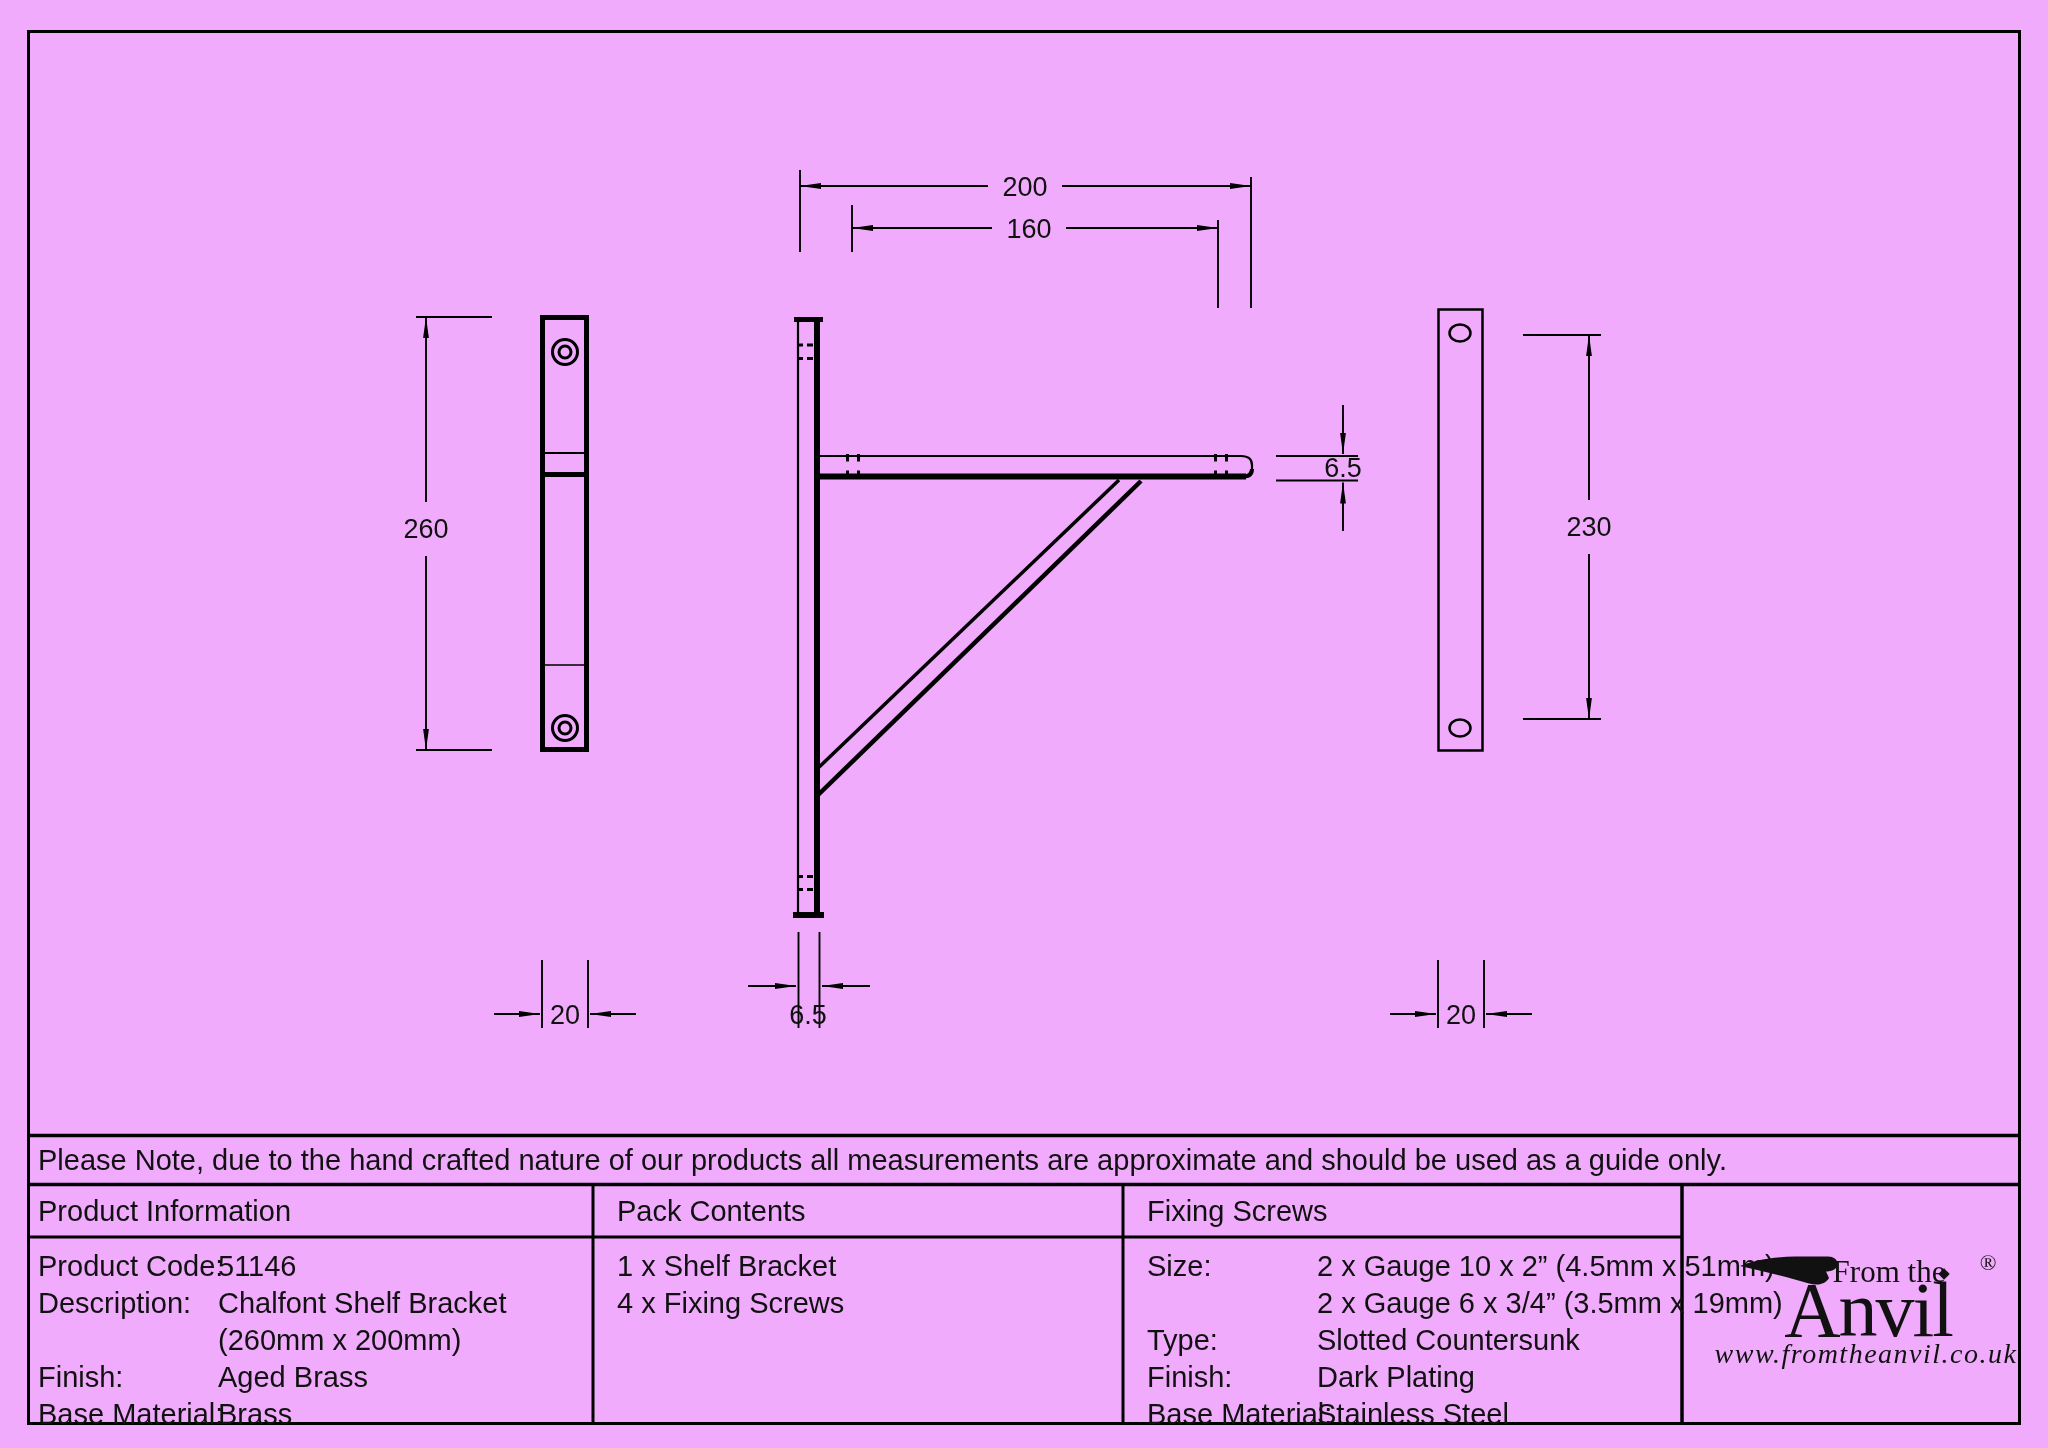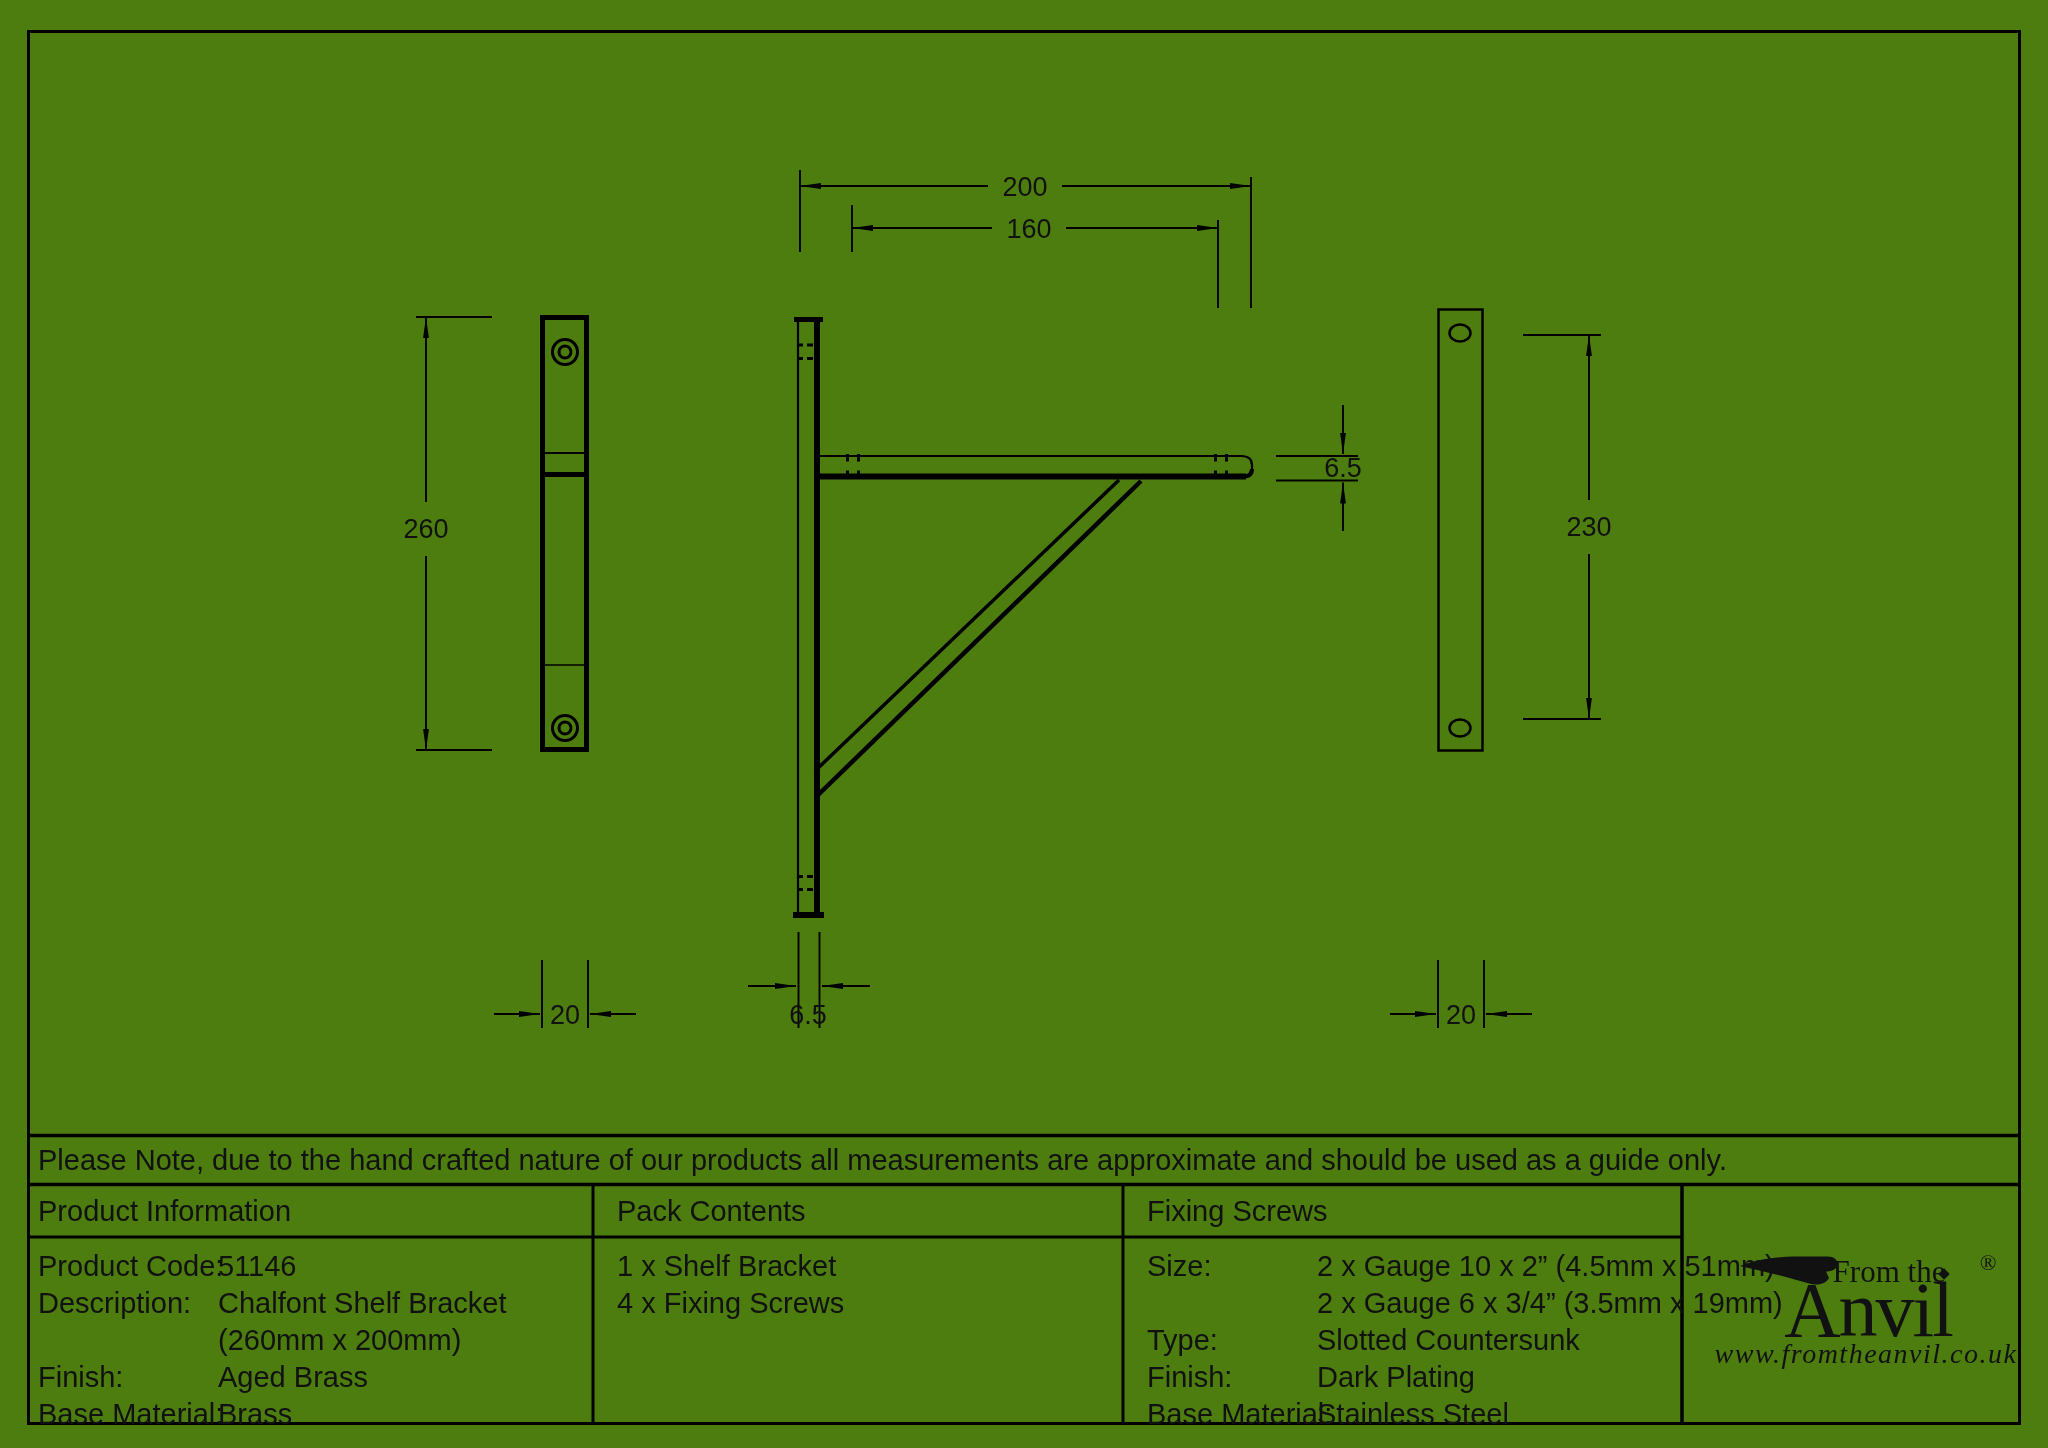--- a/index.html
+++ b/index.html
@@ -1,19 +1,19 @@
 <!DOCTYPE html>
 <html><head>
 <meta charset="utf-8">
 <style>
   html,body { margin:0; padding:0; background:#e8e8e8; }
   .page {
     position:relative;
     width:2048px; height:1448px;
-    background:#4d7c0f;
+    background:#f0abfc;
     font-family:"Liberation Sans", sans-serif;
     overflow:hidden;
   }
   svg text { fill:#111111; }
   .t  { dominant-baseline:central; }
   .dim { font-size:27px; font-family:"Liberation Sans", sans-serif; }
   .tbl { font-size:29px; font-family:"Liberation Sans", sans-serif; }
   .logo-small { font-size:31px; font-family:"Liberation Serif", serif; }
   .logo-big   { font-size:78px; font-family:"Liberation Serif", serif; letter-spacing:-2px; }
   .logo-reg   { font-size:22px; font-family:"Liberation Serif", serif; }

